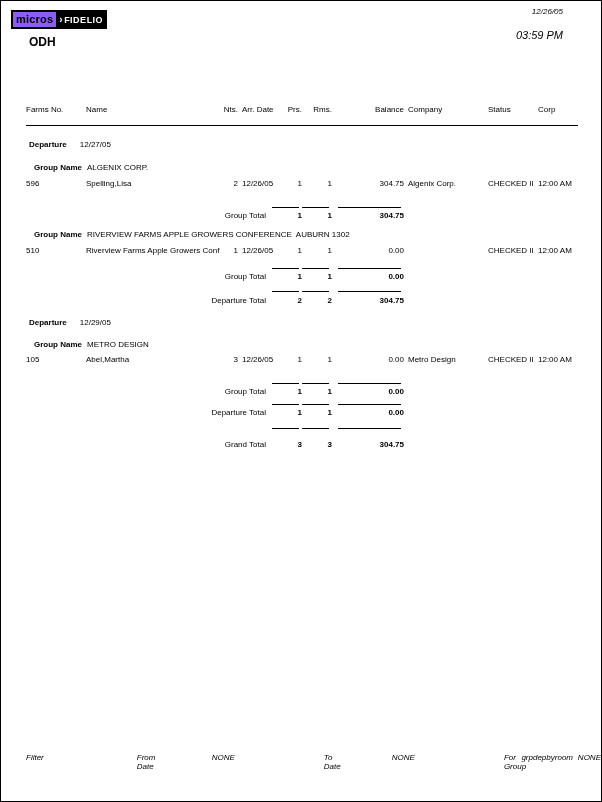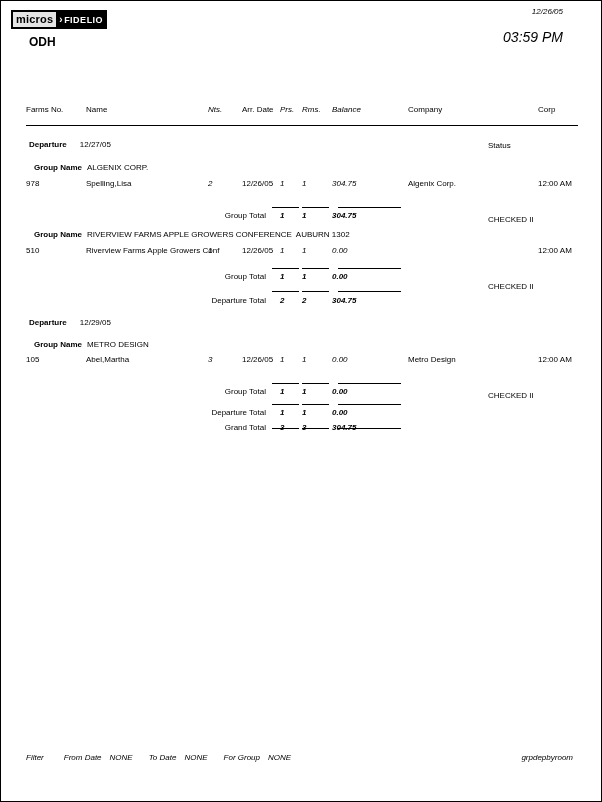--- a/index.html
+++ b/index.html
@@ -2,59 +2,59 @@
 <html><head>
 <meta charset="utf-8">
 <style>
   * { margin:0; padding:0; box-sizing:border-box; }
   html,body { background:#fff; }
   body { font-family:"Liberation Sans", sans-serif; color:#000; }
   .page { position:relative; width:602px; height:802px; border:1px solid #000; background:#fff; overflow:hidden; }
 
   
   .logo { position:absolute; left:10px; top:9px; display:flex; align-items:stretch; }
-  .logo-micros { border:2px solid #000; background:#e5e5e5; font-weight:bold; font-size:11px; padding:1px 3px 2px 3px; letter-spacing:0.2px; }
+  .logo-micros { border:2px solid #000; background:#8b5cf6; font-weight:bold; font-size:11px; padding:1px 3px 2px 3px; letter-spacing:0.2px; }
   .logo-fidelio { background:#000; color:#fff; display:flex; align-items:center; font-weight:bold; font-size:9px; padding:0 4px 0 1px; letter-spacing:0.5px; }
   .logo-arrow { color:#fff; font-size:10px; margin-right:1px; }
   .hotel-code { position:absolute; left:28px; top:34px; font-weight:bold; font-size:12px; }
   .hotel-name { position:absolute; top:5px; left:0; width:100%; text-align:center; font-style:italic; font-size:10px; }
   .report-title { position:absolute; top:35px; left:0; width:100%; text-align:center; font-style:italic; font-weight:bold; font-size:10px; }
   .hdr-date { position:absolute; right:38px; top:6px; font-style:italic; font-size:8px; }
-  .hdr-time { position:absolute; right:38px; top:28px; font-style:italic; font-size:14px; }
+  .hdr-time { position:absolute; right:38px; top:28px; font-style:italic; font-size:11px; }
 
   
   .trow { position:absolute; left:25px; width:552px; display:grid;
           grid-template-columns:60px 122px 30px 42px 22px 30px 72px 82px 50px 42px;
           font-size:8px; line-height:10px; white-space:nowrap; }
   .c { overflow:visible; }
-  .r { text-align:left;font-style:italic; }
+  .r { text-align:right; }
   .arr { padding-left:4px; }
   .comp { padding-left:4px; }
-  .stat { padding-left:2px;margin-top:36px; }
+  .stat { padding-left:2px; }
   .timec { padding-left:2px; }
   .hcell { font-size:8px; }
   .header-rule { position:absolute; left:25px; top:124px; width:552px; border-top:1px solid #000; height:0; }
 
   .dep-line { position:absolute; left:28px; font-size:8px; line-height:10px; }
   .grp-line { position:absolute; left:33px; font-size:8px; line-height:10px; }
   .label-b { font-weight:bold; }
   .dep-date { margin-left:13px; }
   .grp-val { margin-left:5px; white-space:pre; }
 
   .tot-label { grid-column:1 / span 4; text-align:right; padding-right:14px; }
   .bold { font-weight:bold; }
   .rl { border-top:1px solid #000; height:0; margin-right:3px; }
   .rl-prs { margin-left:-8px; }
   .rl-bal { margin-left:6px; }
 
   
-  .footer-left { position:absolute; left:25px; top:752px; font-size:8px; font-style:italic; display:flex; }
+  .footer-left { position:absolute; left:25px; top:752px; font-size:8px; font-style:italic; display:flex;gap:41px; }
   .footer-left span { display:inline-block; }
   .f-gap-lg { margin-right:20px; }
-  .f-gap-sm { margin-right:8px; }
+  .f-gap-sm { margin-right:8px;margin-left:32px; }
   .f-gap-md { margin-right:16px; }
   .footer-center { position:absolute; left:0; top:752px; width:100%; text-align:center; font-size:8px; font-style:italic; }
   .footer-right { position:absolute; right:28px; top:752px; font-size:8px; font-style:italic; }
 </style>
 </head>
 <body>
 
 <div class="page">
 
   <div class="logo">
@@ -83,21 +83,21 @@
   <div class="header-rule"></div>
 
   <div class="dep-line" style="top:139px">
     <span class="label-b">Departure</span><span class="dep-date">12/27/05</span>
   </div>
 
   <div class="grp-line" style="top:162px">
     <span class="label-b">Group Name</span><span class="grp-val">ALGENIX CORP.</span>
   </div>
   <div class="trow" style="top:178px">
-    <div class="c">978</div>
+    <div class="c">596</div>
     <div class="c">Spelling,Lisa</div>
     <div class="c r">2</div>
     <div class="c arr">12/26/05</div>
     <div class="c r">1</div>
     <div class="c r">1</div>
     <div class="c r">304.75</div>
     <div class="c comp">Algenix Corp.</div>
     <div class="c stat">CHECKED II</div>
     <div class="c timec">12:00 AM</div>
   </div>
@@ -190,21 +190,21 @@
     <div class="tot-label">Departure Total</div>
     <div class="c r bold">1</div>
     <div class="c r bold">1</div>
     <div class="c r bold">0.00</div>
   </div>
   <div class="trow" style="top:427px">
     <div class="rl rl-prs" style="grid-column:5"></div>
     <div class="rl" style="grid-column:6"></div>
     <div class="rl rl-bal" style="grid-column:7"></div>
   </div>
-  <div class="trow" style="top:422px">
+  <div class="trow" style="top:439px">
     <div class="tot-label">Grand Total</div>
     <div class="c r bold">3</div>
     <div class="c r bold">3</div>
     <div class="c r bold">304.75</div>
   </div>
 
   <div class="footer-left">
     <span class="f-gap-lg">Filter</span>
     <span class="f-gap-sm">From Date</span>
     <span class="f-gap-md">NONE</span>

